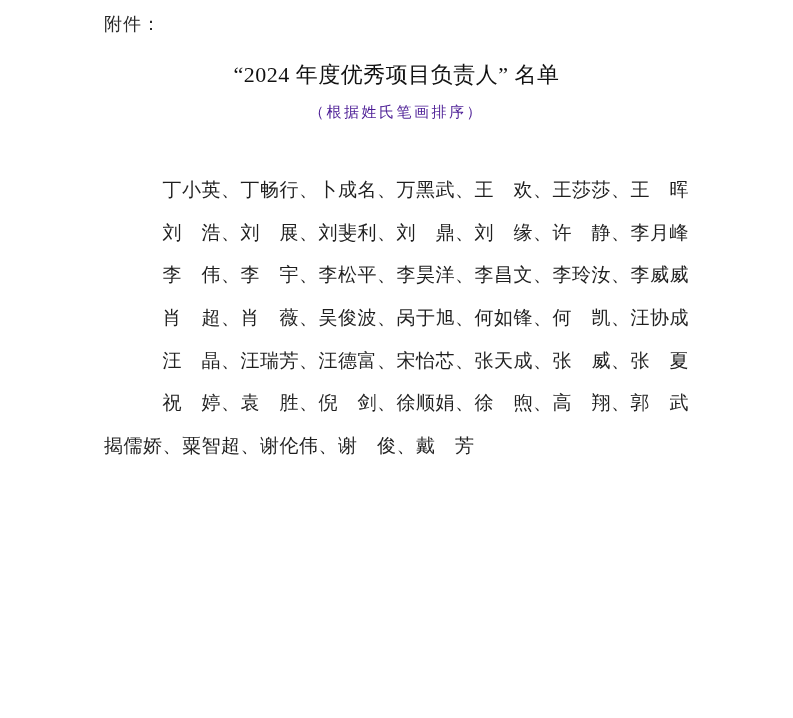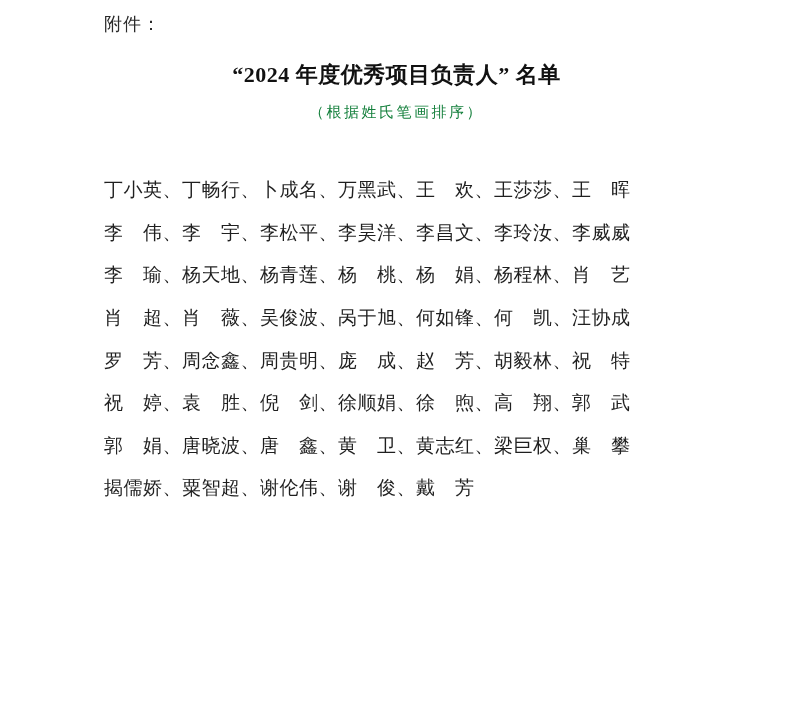--- a/index.html
+++ b/index.html
@@ -30,38 +30,38 @@
     margin-top: 12px;
     font-size: 18px;
     letter-spacing: 1px;
     color: #2a2a2a;
   }
   .title {
     margin: 24px 0 0 0;
     text-align: center;
     font-size: 22px;
     line-height: 29px;
-    font-weight: bold;
+    font-weight: normal;
     color: #111111;
     letter-spacing: 0.5px;
   }
   .subtitle {
     margin-top: 14px;
     text-align: center;
     font-size: 15px;
     line-height: 18px;
     letter-spacing: 2.5px;
-    color: #15803d;
+    color: #4c1d95;
   }
   .names {
     margin-top: 48px;
   }
   .name-row {
     display: flex;
-    justify-content: flex-start;
+    justify-content: flex-end;
     align-items: center;
     height: 42.6px;
     font-size: 19px;
     color: #1f1f1f;
     white-space: nowrap;
   }
   .name-row.last {
     justify-content: flex-start;
   }
   .name-unit {
@@ -80,72 +80,63 @@
         <div class="name-row">
           <span class="name-unit">丁小英、</span>
           <span class="name-unit">丁畅行、</span>
           <span class="name-unit">卜成名、</span>
           <span class="name-unit">万黑武、</span>
           <span class="name-unit">王　欢、</span>
           <span class="name-unit">王莎莎、</span>
           <span class="name-unit">王　晖</span>
         </div>
         <div class="name-row">
+          <span class="name-unit">刘　浩、</span>
+          <span class="name-unit">刘　展、</span>
+          <span class="name-unit">刘斐利、</span>
+          <span class="name-unit">刘　鼎、</span>
+          <span class="name-unit">刘　缘、</span>
+          <span class="name-unit">许　静、</span>
+          <span class="name-unit">李月峰</span>
+        </div>
+        <div class="name-row">
           <span class="name-unit">李　伟、</span>
           <span class="name-unit">李　宇、</span>
           <span class="name-unit">李松平、</span>
           <span class="name-unit">李昊洋、</span>
           <span class="name-unit">李昌文、</span>
           <span class="name-unit">李玲汝、</span>
           <span class="name-unit">李威威</span>
-        </div>
-        <div class="name-row">
-          <span class="name-unit">李　瑜、</span>
-          <span class="name-unit">杨天地、</span>
-          <span class="name-unit">杨青莲、</span>
-          <span class="name-unit">杨　桃、</span>
-          <span class="name-unit">杨　娟、</span>
-          <span class="name-unit">杨程林、</span>
-          <span class="name-unit">肖　艺</span>
         </div>
         <div class="name-row">
           <span class="name-unit">肖　超、</span>
           <span class="name-unit">肖　薇、</span>
           <span class="name-unit">吴俊波、</span>
           <span class="name-unit">呙于旭、</span>
           <span class="name-unit">何如锋、</span>
           <span class="name-unit">何　凯、</span>
           <span class="name-unit">汪协成</span>
         </div>
         <div class="name-row">
-          <span class="name-unit">罗　芳、</span>
-          <span class="name-unit">周念鑫、</span>
-          <span class="name-unit">周贵明、</span>
-          <span class="name-unit">庞　成、</span>
-          <span class="name-unit">赵　芳、</span>
-          <span class="name-unit">胡毅林、</span>
-          <span class="name-unit">祝　特</span>
+          <span class="name-unit">汪　晶、</span>
+          <span class="name-unit">汪瑞芳、</span>
+          <span class="name-unit">汪德富、</span>
+          <span class="name-unit">宋怡芯、</span>
+          <span class="name-unit">张天成、</span>
+          <span class="name-unit">张　威、</span>
+          <span class="name-unit">张　夏</span>
         </div>
         <div class="name-row">
           <span class="name-unit">祝　婷、</span>
           <span class="name-unit">袁　胜、</span>
           <span class="name-unit">倪　剑、</span>
           <span class="name-unit">徐顺娟、</span>
           <span class="name-unit">徐　煦、</span>
           <span class="name-unit">高　翔、</span>
           <span class="name-unit">郭　武</span>
-        </div>
-        <div class="name-row">
-          <span class="name-unit">郭　娟、</span>
-          <span class="name-unit">唐晓波、</span>
-          <span class="name-unit">唐　鑫、</span>
-          <span class="name-unit">黄　卫、</span>
-          <span class="name-unit">黄志红、</span>
-          <span class="name-unit">梁巨权、</span>
-          <span class="name-unit">巢　攀</span>
         </div>
         <div class="name-row last">
           <span class="name-unit">揭儒娇、</span>
           <span class="name-unit">粟智超、</span>
           <span class="name-unit">谢伦伟、</span>
           <span class="name-unit">谢　俊、</span>
           <span class="name-unit">戴　芳</span>
         </div>
       </div>
   </div>

